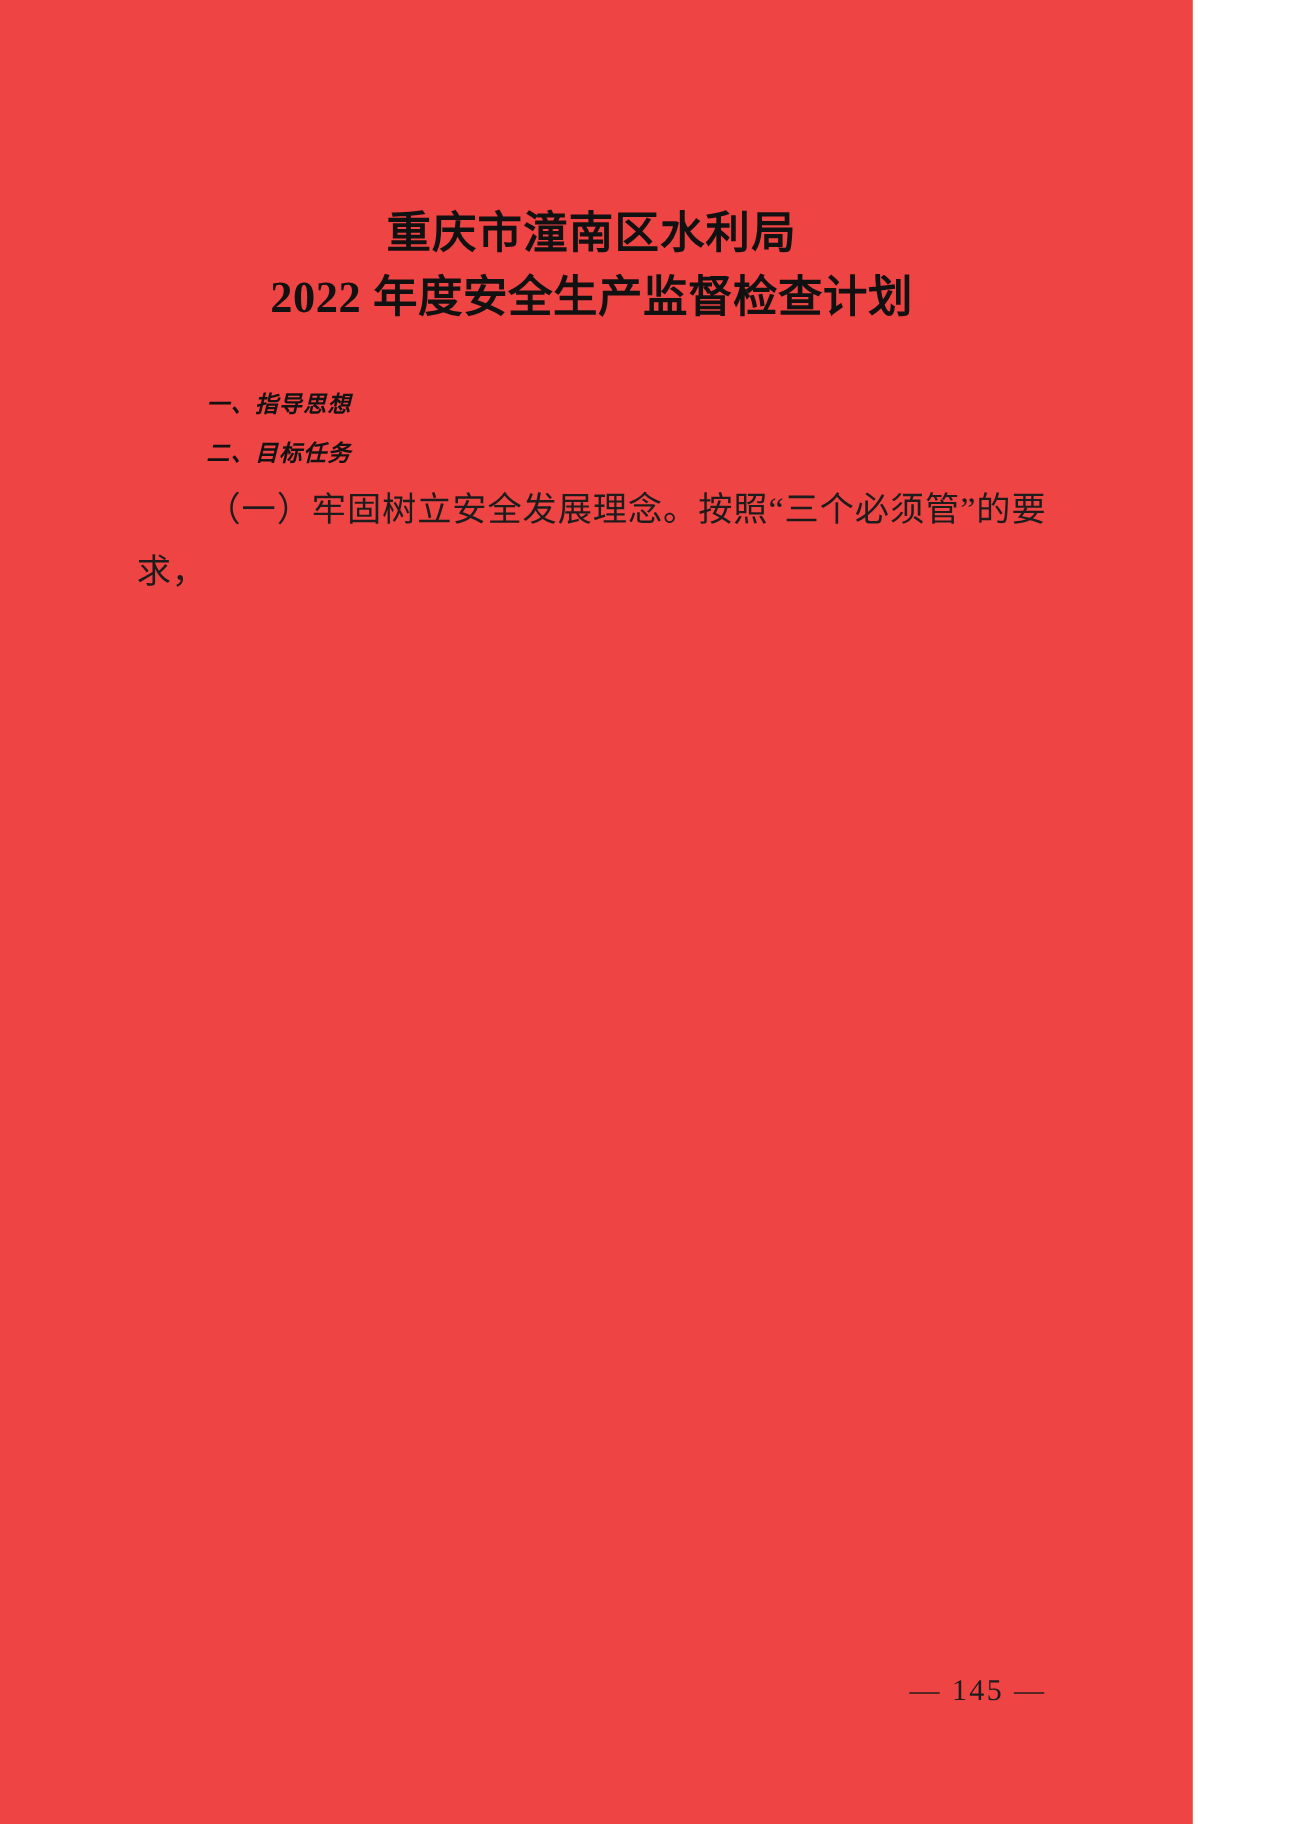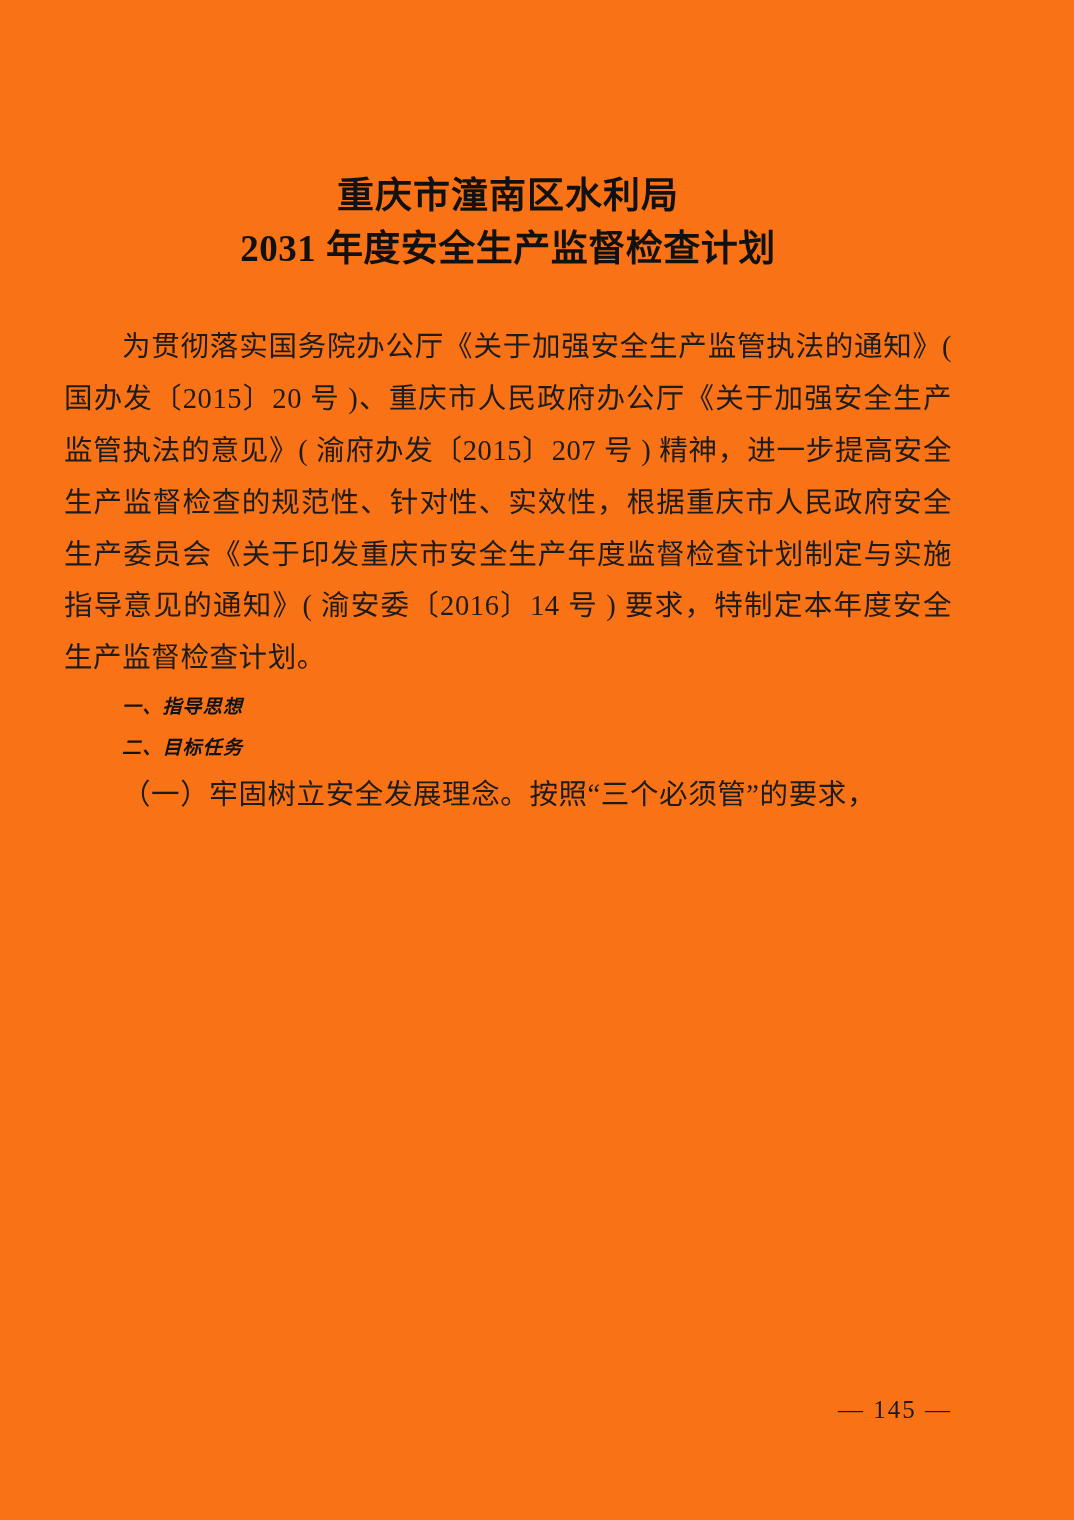--- a/index.html
+++ b/index.html
@@ -10,26 +10,26 @@
   }
   body {
     width: 1074px;
     height: 1520px;
     font-family: "Liberation Serif", "DejaVu Serif", serif;
     color: #1a1a1a;
     position: relative;
     overflow: hidden;
   }
   .page {
-    width: 1074px;
+    width: 994px;
     height: 1520px;
     box-sizing: border-box;
-    padding: 170px 122px 60px 64px;
+    padding: 170px 122px 60px 114px;
     position: relative;
-    background: #f97316;
+    background: #ef4444;
   }
   .doc-title {
     text-align: center;
     font-weight: bold;
     font-size: 37px;
     line-height: 1.42;
     letter-spacing: 1px;
     color: #111111;
     margin: 0 0 46px 0;
     font-family: "Liberation Serif", "DejaVu Serif", serif;
@@ -73,24 +73,23 @@
     text-align: right;
   }
 </style>
 </head>
 <body>
 
 <div class="page">
 
   <div class="doc-title">
     <span class="line line1">重庆市潼南区水利局</span>
-    <span class="line line2">2031 年度安全生产监督检查计划</span>
+    <span class="line line2">2022 年度安全生产监督检查计划</span>
   </div>
 
-  <p class="body-text">为贯彻落实国务院办公厅《关于加强安全生产监管执法的通知》( 国办发〔2015〕20 号 )、重庆市人民政府办公厅《关于加强安全生产监管执法的意见》( 渝府办发〔2015〕207 号 ) 精神，进一步提高安全生产监督检查的规范性、针对性、实效性，根据重庆市人民政府安全生产委员会《关于印发重庆市安全生产年度监督检查计划制定与实施指导意见的通知》( 渝安委〔2016〕14 号 ) 要求，特制定本年度安全生产监督检查计划。</p>
 
   <h2 class="section-heading">一、指导思想</h2>
 
 
   <h2 class="section-heading">二、目标任务</h2>
 
   <p class="body-text">（一）牢固树立安全发展理念。按照“三个必须管”的要求，</p>
 
   <div class="page-number">— 145 —</div>
 

